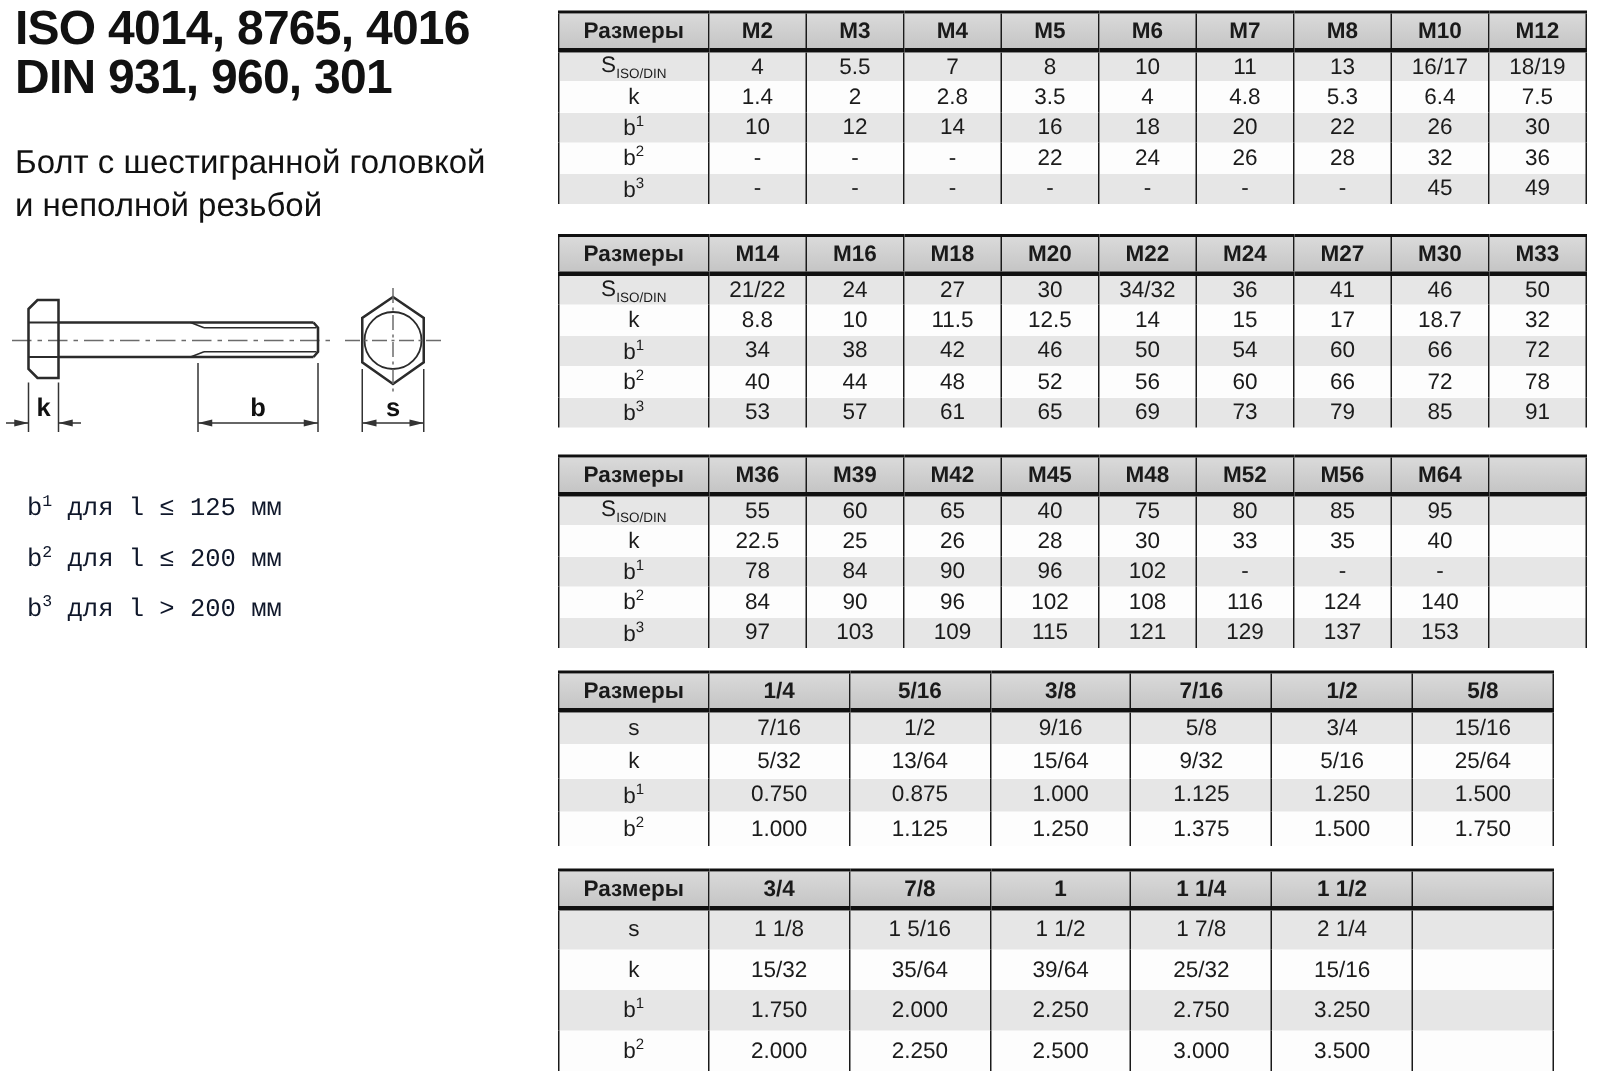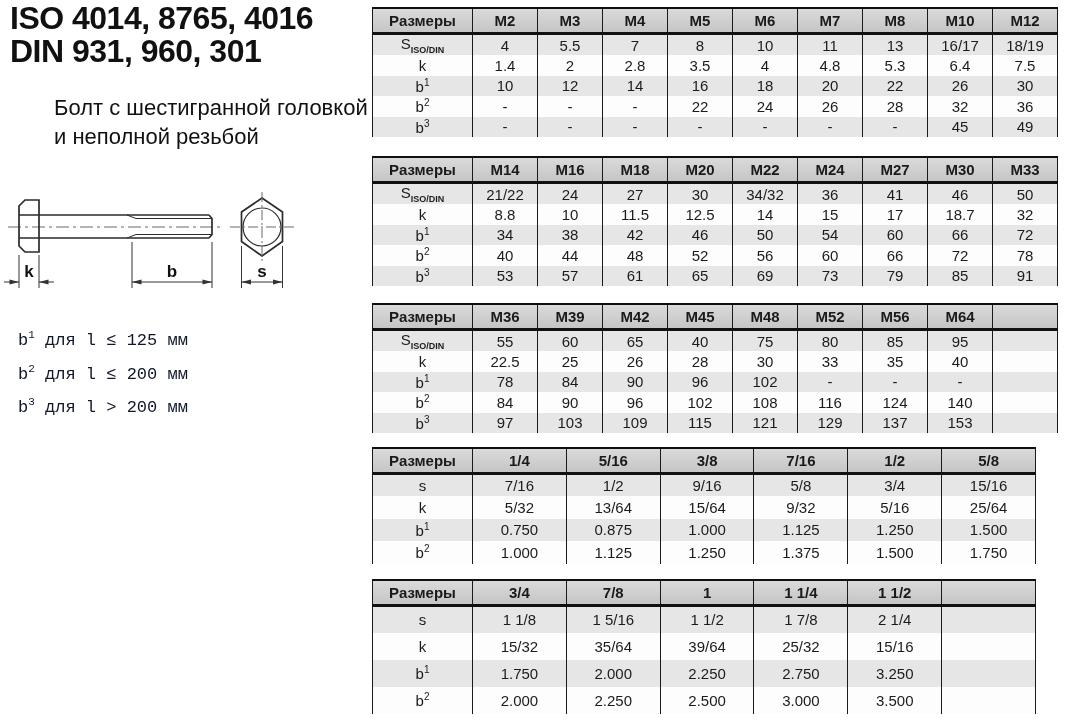--- a/index.html
+++ b/index.html
@@ -4,21 +4,21 @@
 <style>
   html,body{margin:0;padding:0;}
   body{
     width:1067px;height:720px;position:relative;background:#ffffff;
     font-family:"Liberation Sans","DejaVu Sans",sans-serif;color:#1b1b1b;
     overflow:hidden;
   }
   
   #title-block{position:absolute;left:10px;top:2px;}
   .title-line{font-size:32px;font-weight:bold;line-height:33px;letter-spacing:-0.5px;color:#111;}
-  #subtitle-block{position:absolute;left:10px;top:93px;margin-left:44px;}
+  #subtitle-block{position:absolute;left:10px;top:93px;}
   .subtitle-line{font-size:22px;line-height:29px;color:#111;}
   #notes-block{position:absolute;left:18px;top:321px;font-size:17px;line-height:28px;color:#0f172a;font-family:Liberation Mono, monospace;}
   .note-line sup{font-size:11px;}
   
   #drawing{position:absolute;left:0;top:185px;}
   
   .tbl-wrap{position:absolute;left:372px;}
   #t1{top:7px;width:686px;}
   #t2{top:156px;width:686px;}
   #t3{top:303px;width:686px;}
@@ -35,21 +35,21 @@
     background:var(--header-bg,linear-gradient(#dadada,#c6c6c6));
     background:linear-gradient(#dadada,#c5c5c5);
     border-top:2px solid #101010;border-bottom:3px solid #101010;
     font-weight:bold;height:23px;color:#1a1a1a;
   }
   .dim-table tbody tr:nth-child(odd){background:var(--stripe-bg,#e6e6e6);}
   .dim-table tbody tr:nth-child(even){background:#fdfdfd;}
   #t1 tbody tr,#t2 tbody tr,#t3 tbody tr{height:20.5px;}
   #t4 tbody tr{height:22.5px;}
   #t5 tbody tr{height:27px;}
-  .dim-table td.row-label sub{font-size:9px;font-weight:bold;}
+  .dim-table td.row-label sub{font-size:9px;}
   .dim-table td.row-label sup{font-size:10px;}
 </style>
 </head>
 <body style="--header-bg: #cfcfcf; --stripe-bg: #e6e6e6;">
 
 <div id="title-block">
   <div class="title-line">ISO 4014, 8765, 4016</div>
   <div class="title-line">DIN 931, 960, 301</div>
 </div>
 <div id="subtitle-block">

